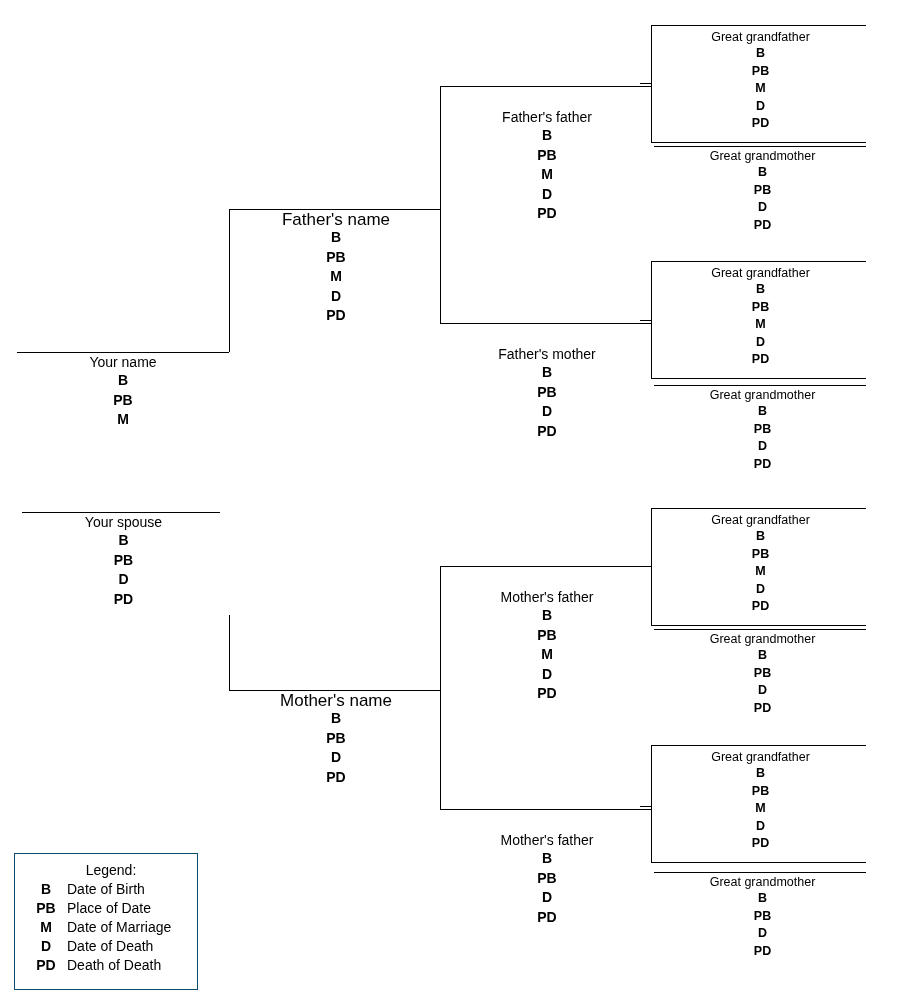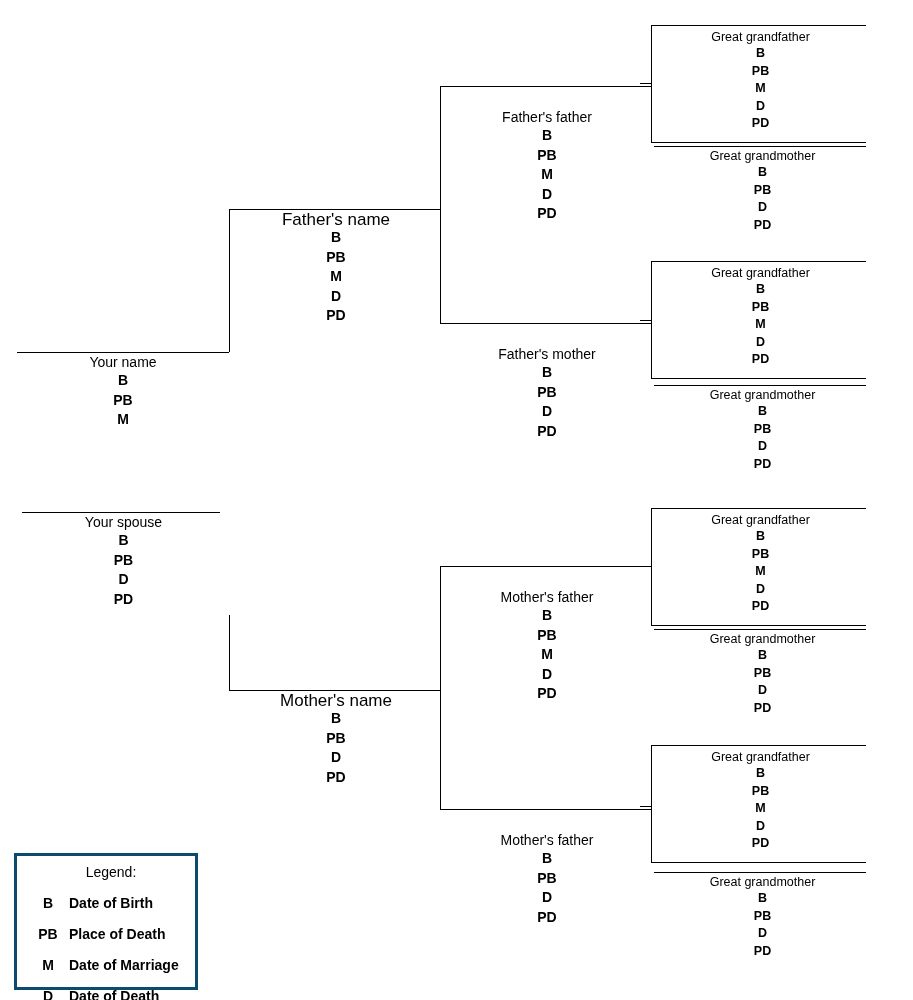--- a/index.html
+++ b/index.html
@@ -65,21 +65,21 @@
     border-left: 1px solid #000000;
   }
 
   
   #legend {
     position: absolute;
     left: 14px;
     top: 853px;
     width: 184px;
     height: 137px;
-    border: 3px solid #0c4a6e;
+    border: 1px solid #0c4a6e;
     box-sizing: border-box;
     background: #ffffff;
   }
   #legend .legend-title {
     font-size: 14px;
     line-height: 17px;
     padding: 8px 0 1px 10px;
   }
   #legend .lrow {
     display: flex;
@@ -88,22 +88,21 @@
     line-height: 19px;
   }
   #legend .labbr {
     width: 42px;
     flex: 0 0 42px;
     font-size: 14px;
     font-weight: bold;
   }
   #legend .ldesc {
     font-size: 14px;
-    font-weight: bold;
-    margin-top: 12px;
+    font-weight: normal;
   }
 </style>
 </head>
 <body>
 
 <div id="chart">
 
   <div class="hline" style="left:651px; top:25px;  width:215px;"></div>
   <div class="vline" style="left:651px; top:25px;  height:117px;"></div>
   <div class="hline" style="left:651px; top:142px; width:215px;"></div>
@@ -304,21 +303,21 @@
   </div>
 
   <div id="legend">
     <div class="legend-title">Legend:</div>
     <div class="lrow">
       <span class="labbr">B</span>
       <span class="ldesc">Date of Birth</span>
     </div>
     <div class="lrow">
       <span class="labbr">PB</span>
-      <span class="ldesc">Place of Death</span>
+      <span class="ldesc">Place of Date</span>
     </div>
     <div class="lrow">
       <span class="labbr">M</span>
       <span class="ldesc">Date of Marriage</span>
     </div>
     <div class="lrow">
       <span class="labbr">D</span>
       <span class="ldesc">Date of Death</span>
     </div>
     <div class="lrow">

